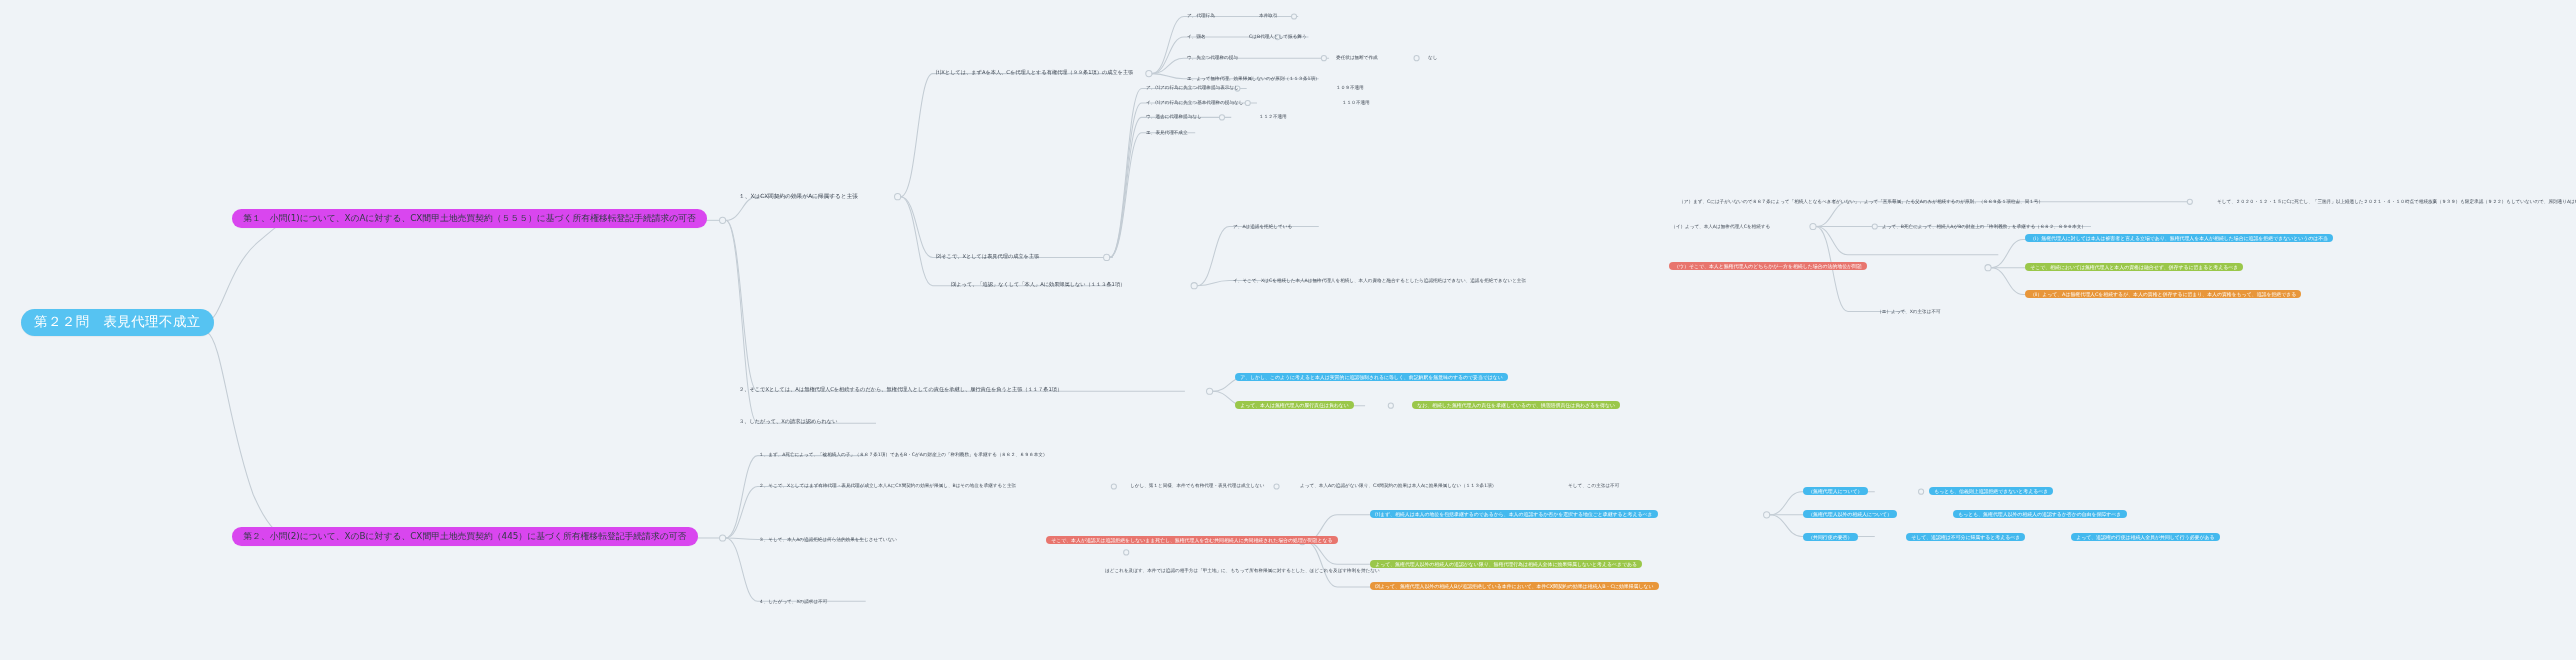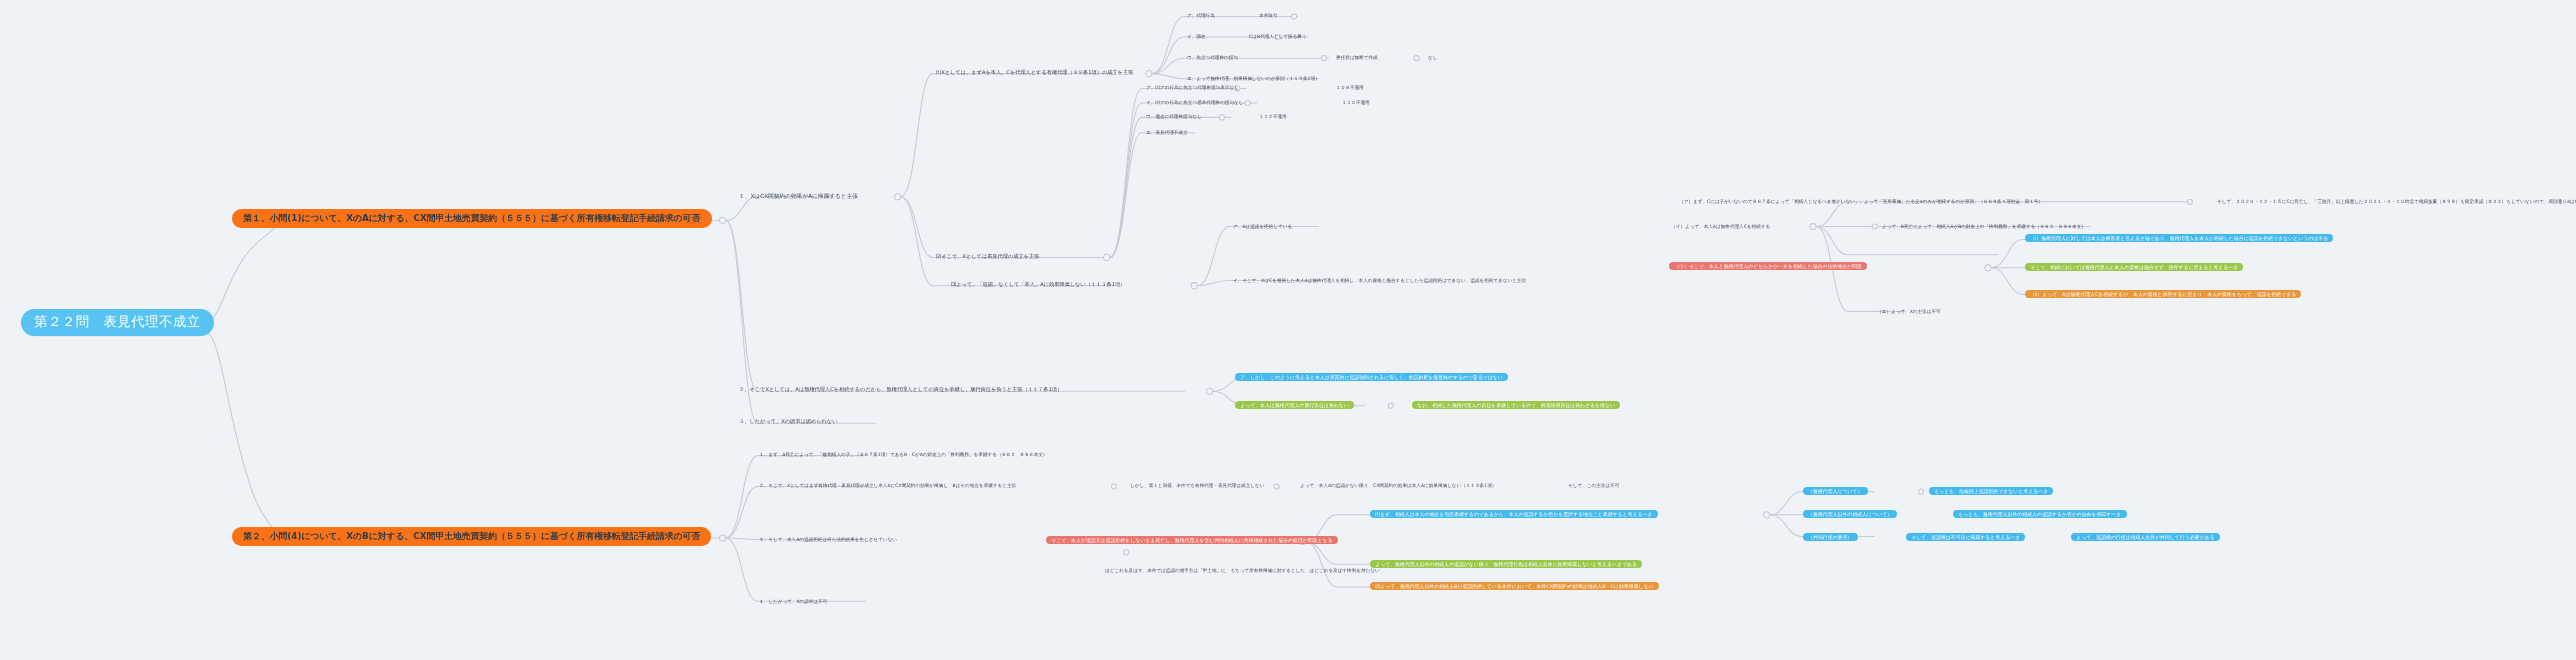--- a/index.html
+++ b/index.html
@@ -24,25 +24,25 @@
   .root{
     background:#56c3f2;color:#ffffff;
     border-radius:14.4px;
     padding:6.2px 13.4px;
     font-size:13.4px;
     letter-spacing:0.5px;
     box-shadow:0 0.5px 1px rgba(0,0,0,.08);
   }
   
   .lvl1{
-    background:#f97316;color:#313a45;
+    background:#d946ef;color:#313a45;
     border-radius:9.3px;
     padding:4.6px 11.3px;
     font-size:8.8px;
-    font-weight:bold;
+    font-weight:normal;
     box-shadow:0 0.5px 1px rgba(0,0,0,.04);
   }
   
   .plain{
     background:transparent;color:#3b4450;
     font-size:5.7px;
     padding:1px 2.1px;
   }
   .plain.sm{font-size:5.2px;}
   .plain.xs{font-size:4.6px;}
@@ -200,21 +200,21 @@
   <div class="node plain xs" style="left:1875px;top:308px;">（エ）よって、Xの主張は不可</div>
 
   <div class="node plain sm" style="left:737px;top:386px;">２、そこでXとしては、Aは無権代理人Cを相続するのだから、無権代理人としての責任を承継し、履行責任を負うと主張（１１７条1項）</div>
 
   <div class="node cap blue xs" style="left:1235px;top:373px;">ア、しかし、このように考えると本人は実質的に追認強制されるに等しく、前記解釈を無意味のするので妥当ではない</div>
   <div class="node cap green xs" style="left:1235px;top:401px;">よって、本人は無権代理人の履行責任は負わない</div>
   <div class="node cap green xs" style="left:1412px;top:401px;">なお、相続した無権代理人の責任を承継しているので、損害賠償責任は負わざるを得ない</div>
 
   <div class="node plain sm" style="left:737px;top:418px;">３、したがって、Xの請求は認められない</div>
 
-  <div class="node lvl1" style="left:232px;top:527px;">第２、小問(4)について、XのBに対する、CX間甲土地売買契約（５５５）に基づく所有権移転登記手続請求の可否</div>
+  <div class="node lvl1" style="left:232px;top:527px;">第２、小問(2)について、XのBに対する、CX間甲土地売買契約（445）に基づく所有権移転登記手続請求の可否</div>
 
   <div class="node plain xs" style="left:757px;top:451px;">１、まず、A死亡によって、「被相続人の子」（８８７条1項）であるB・CがAの財産上の「権利義務」を承継する（８８２、８９６本文）</div>
 
   <div class="node plain xs" style="left:757px;top:482px;">２、そこで、Xとしてはまず有権代理・表見代理が成立し本人AにCX間契約の効果が帰属し、Bはその地位を承継すると主張</div>
   <div class="node plain xs" style="left:1128px;top:482px;">しかし、第１と同様、本件でも有権代理・表見代理は成立しない</div>
   <div class="node plain xs" style="left:1298px;top:482px;">よって、本人Aの追認がない限り、CX間契約の効果は本人Aに効果帰属しない（１１３条1項）</div>
   <div class="node plain xs" style="left:1566px;top:482px;">そして、この主張は不可</div>
 
   <div class="node plain xs" style="left:757px;top:536px;">３、そして、本人Aの追認拒絶は何ら法的効果を生じさせていない</div>
 

